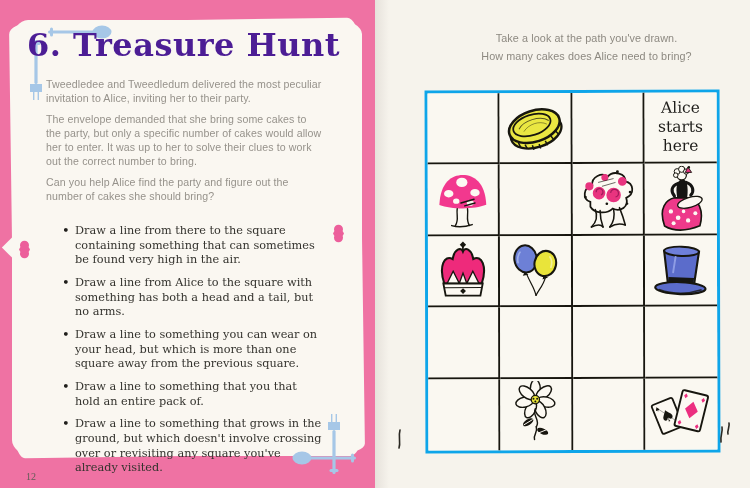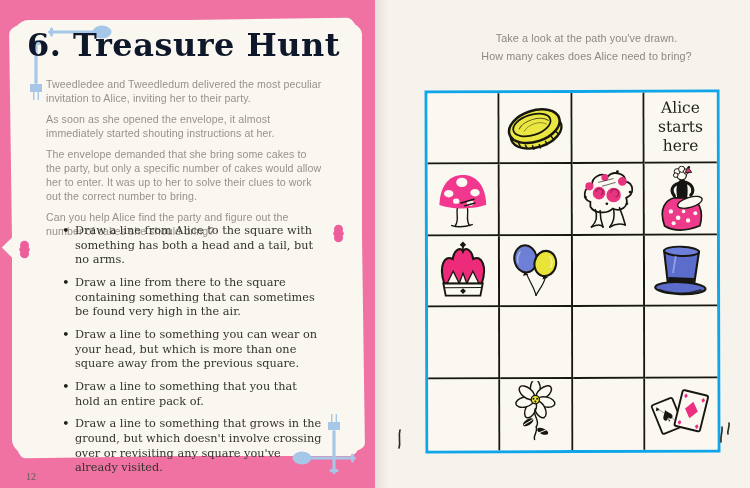--- a/index.html
+++ b/index.html
@@ -12,21 +12,21 @@
     border-radius:16px 26px 12px 22px / 22px 14px 26px 16px;}
   #panel::before{content:"";position:absolute;inset:0;background:#faf7f1;
     transform:rotate(-0.8deg);border-radius:24px 12px 28px 10px / 12px 26px 10px 24px;z-index:-0;}
   .notch{position:absolute;width:15px;height:15px;background:#faf7f1;transform:rotate(45deg);}
   .gem{position:absolute;width:9px;height:9px;background:#ec5f9b;transform:rotate(45deg);border-radius:28%;}
   .gem::before,.gem::after{content:"";position:absolute;width:9px;height:9px;background:#ec5f9b;border-radius:50%;}
   .gem::before{left:-3px;top:-3px;}
   .gem::after{right:-3px;bottom:-3px;}
 
   #page-title{position:absolute;left:0;right:8px;top:26px;text-align:center;
-    font-family:"DejaVu Serif",serif;font-size:32px;font-weight:600;color:#0f172a;letter-spacing:0.5px;}
+    font-family:"DejaVu Serif",serif;font-size:32px;font-weight:600;color:#4c1d95;letter-spacing:0.5px;}
   #paras{position:absolute;left:46px;top:78px;width:286px;}
   #paras p{margin:0 8px 7px 0;font-size:10.6px;line-height:1.32;color:#96928b;letter-spacing:0.1px;}
   #bullets{position:absolute;left:62px;top:224px;width:262px;margin:0;padding:0;list-style:none;
     font-family:"DejaVu Serif",serif;font-size:11.3px;line-height:1.3;color:#34332e;}
   #bullets li{position:relative;margin:0 0 8px 0;padding-left:13px;max-width:248px;}
   #bullets li::before{content:"\2022";position:absolute;left:0;top:-1px;font-size:13px;color:#201f1c;}
 
   .utensil{position:absolute;}
   .pagenum{position:absolute;font-size:10px;color:#615c56;}
   #pagenum-left{left:26px;bottom:6px;font-family:Liberation Serif, serif;}
@@ -91,27 +91,26 @@
   <svg width="66" height="16" viewBox="0 0 66 16" fill="#a6c7e7">
     <rect x="2" y="6.4" width="46" height="3.2" rx="1.6"></rect>
     <rect x="4" y="3.5" width="3" height="9" rx="1.5"></rect>
     <ellipse cx="56" cy="8" rx="9.5" ry="6.5"></ellipse>
   </svg>
 </span>
 
     <div id="page-title">6. Treasure Hunt</div>
     <div id="paras">
         <p>Tweedledee and Tweedledum delivered the most peculiar invitation to Alice, inviting her to their party.</p>
-        <p>As soon as she opened the envelope, it almost immediately started shouting instructions at her.</p>
         <p>The envelope demanded that she bring some cakes to the party, but only a specific number of cakes would allow her to enter. It was up to her to solve their clues to work out the correct number to bring.</p>
         <p>Can you help Alice find the party and figure out the number of cakes she should bring?</p>
       </div>
     <ul id="bullets">
+        <li>Draw a line from there to the square containing something that can sometimes be found very high in the air.</li>
         <li>Draw a line from Alice to the square with something has both a head and a tail, but no arms.</li>
-        <li>Draw a line from there to the square containing something that can sometimes be found very high in the air.</li>
         <li>Draw a line to something you can wear on your head, but which is more than one square away from the previous square.</li>
         <li>Draw a line to something that you that hold an entire pack of.</li>
         <li>Draw a line to something that grows in the ground, but which doesn't involve crossing over or revisiting any square you've already visited.</li>
       </ul>
 
     <div class="pagenum" id="pagenum-left">12</div>
   </div>
 
   <div id="right-page">
     <div id="prompt">

